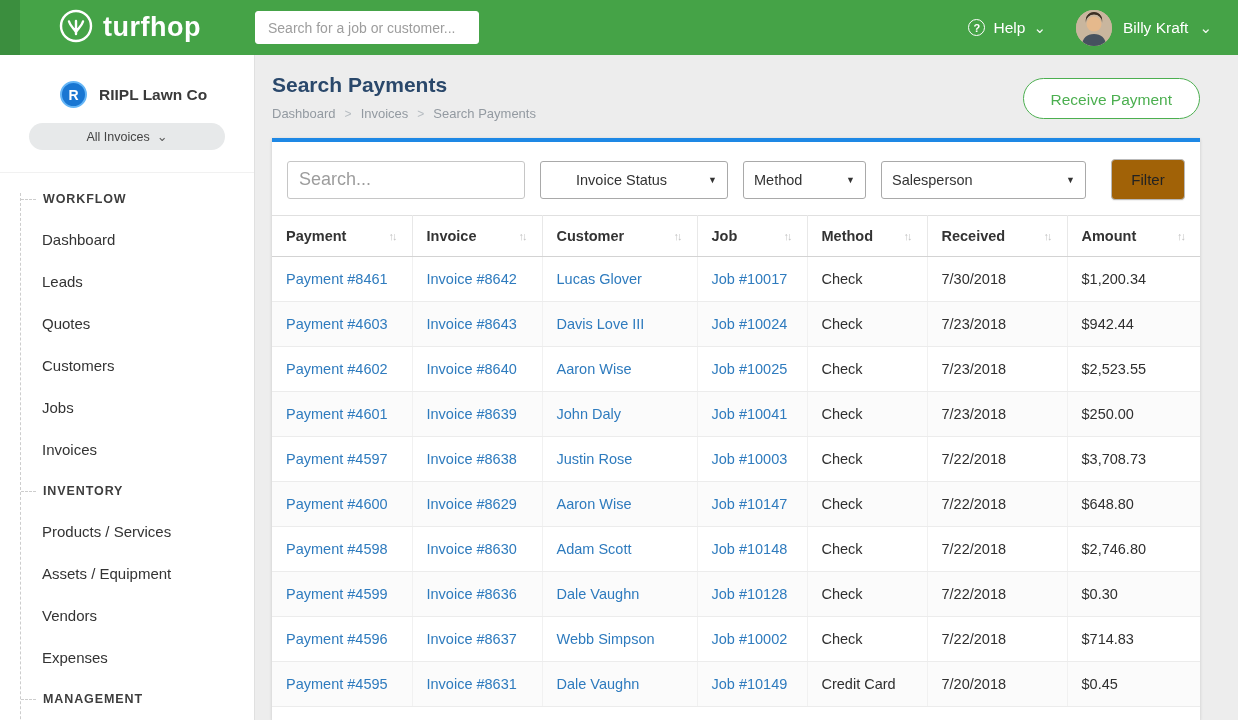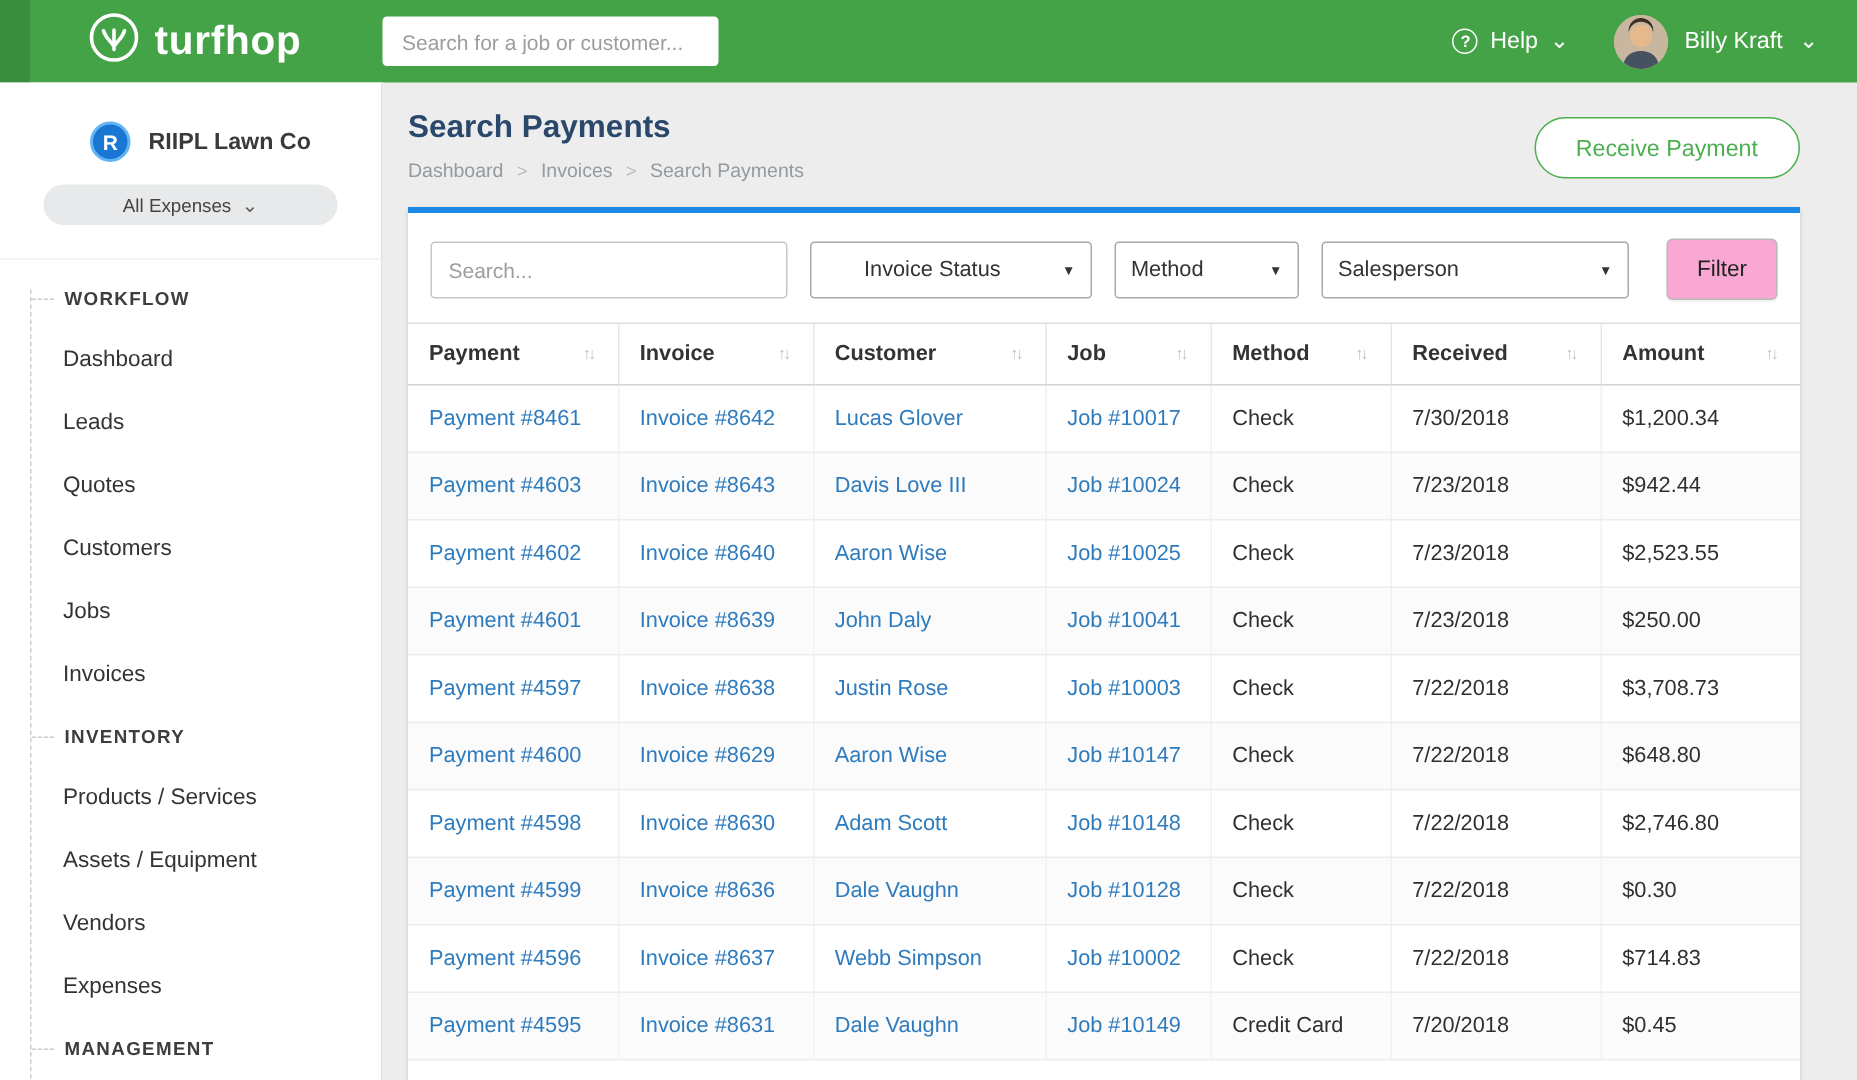--- a/index.html
+++ b/index.html
@@ -59,30 +59,30 @@
   .breadcrumb .crumb { cursor:pointer; }
   .breadcrumb .sep { color:#b6bcc1; font-size:12px; }
   .receive-btn { margin-top:7px; height:41px; padding:12px 27px; border-radius:21px; border:1px solid #4CAF50;
     background:#fff; color:#4CAF50; font-size:15.5px; cursor:pointer; font-family:"Liberation Sans", sans-serif; }
 
   
   .card { margin:5px 38px 0 17px; background:#fff; border-top:4px solid #1E88E5;
     box-shadow:0 1px 3px rgba(0,0,0,.16); flex:1; overflow:hidden; }
   .filter-row { display:flex; align-items:center; padding:17px 15px 15px; gap:15px; }
   .filter-search { width:238px; height:38px; border:1px solid #c6c6c6; border-radius:3px; padding:0 11px;
-    font-size:14px; outline:none; font-family:"Liberation Sans", sans-serif; }
+    font-size:18px; outline:none; font-family:"Liberation Sans", sans-serif; }
   .filter-search::placeholder { color:#9d9d9d; }
   .select { height:38px; border:1px solid #a9a9a9; border-radius:3px; background:#fff; display:flex;
     align-items:center; justify-content:space-between; padding:0 10px; font-size:14.5px; color:#333; cursor:pointer; }
   .sel-invoice-status { width:188px;padding-left:35px; }
   .sel-method { width:123px; }
   .sel-salesperson { width:205px; }
   .caret-down { font-size:9px; color:#333; margin-left:12px; }
   .filter-btn { margin-left:auto; height:41px; width:74px; border:1px solid #b9b9b9; border-radius:4px;
-    background:#f9a8d4; font-size:15px; color:#222; cursor:pointer; box-shadow:0 1px 1px rgba(0,0,0,.06);
+    background:#a16207; font-size:15px; color:#222; cursor:pointer; box-shadow:0 1px 1px rgba(0,0,0,.06);
     font-family:"Liberation Sans", sans-serif; }
 
   
   table { width:100%; border-collapse:collapse; table-layout:fixed; font-size:14.5px; }
   thead th { text-align:left; font-weight:700; color:#333; padding:12px 14px;
     border-top:1px solid #e0e0e0; border-bottom:1px solid #d3d3d3; border-right:1px solid #e8e8e8; cursor:pointer; }
   thead th:last-child { border-right:none; }
   th .sort { float:right; color:#c3c3c3; font-size:11px; letter-spacing:-2px; margin-top:2px; padding-right:2px; }
   tbody td { padding:14px 14px; border-bottom:1px solid #ececec; border-right:1px solid #f1f1f1; color:#2f2f2f;
     white-space:nowrap; overflow:hidden; }
@@ -133,21 +133,21 @@
 
 <div class="body-row">
 
   <aside class="sidebar">
     <div class="sidebar-header">
       <div class="company">
         <span class="r-logo">R</span>
         <span class="company-name">RIIPL Lawn Co</span>
       </div>
       <div class="location-pill">
-        <span>All Expenses</span>
+        <span>All Invoices</span>
         <span class="caret">⌄</span>
       </div>
     </div>
     <nav class="sidebar-nav">
       <div class="tree-line"></div>
 
     <div class="nav-section-header">
           <span class="tree-branch"></span>
           <span>WORKFLOW</span>
         </div>

